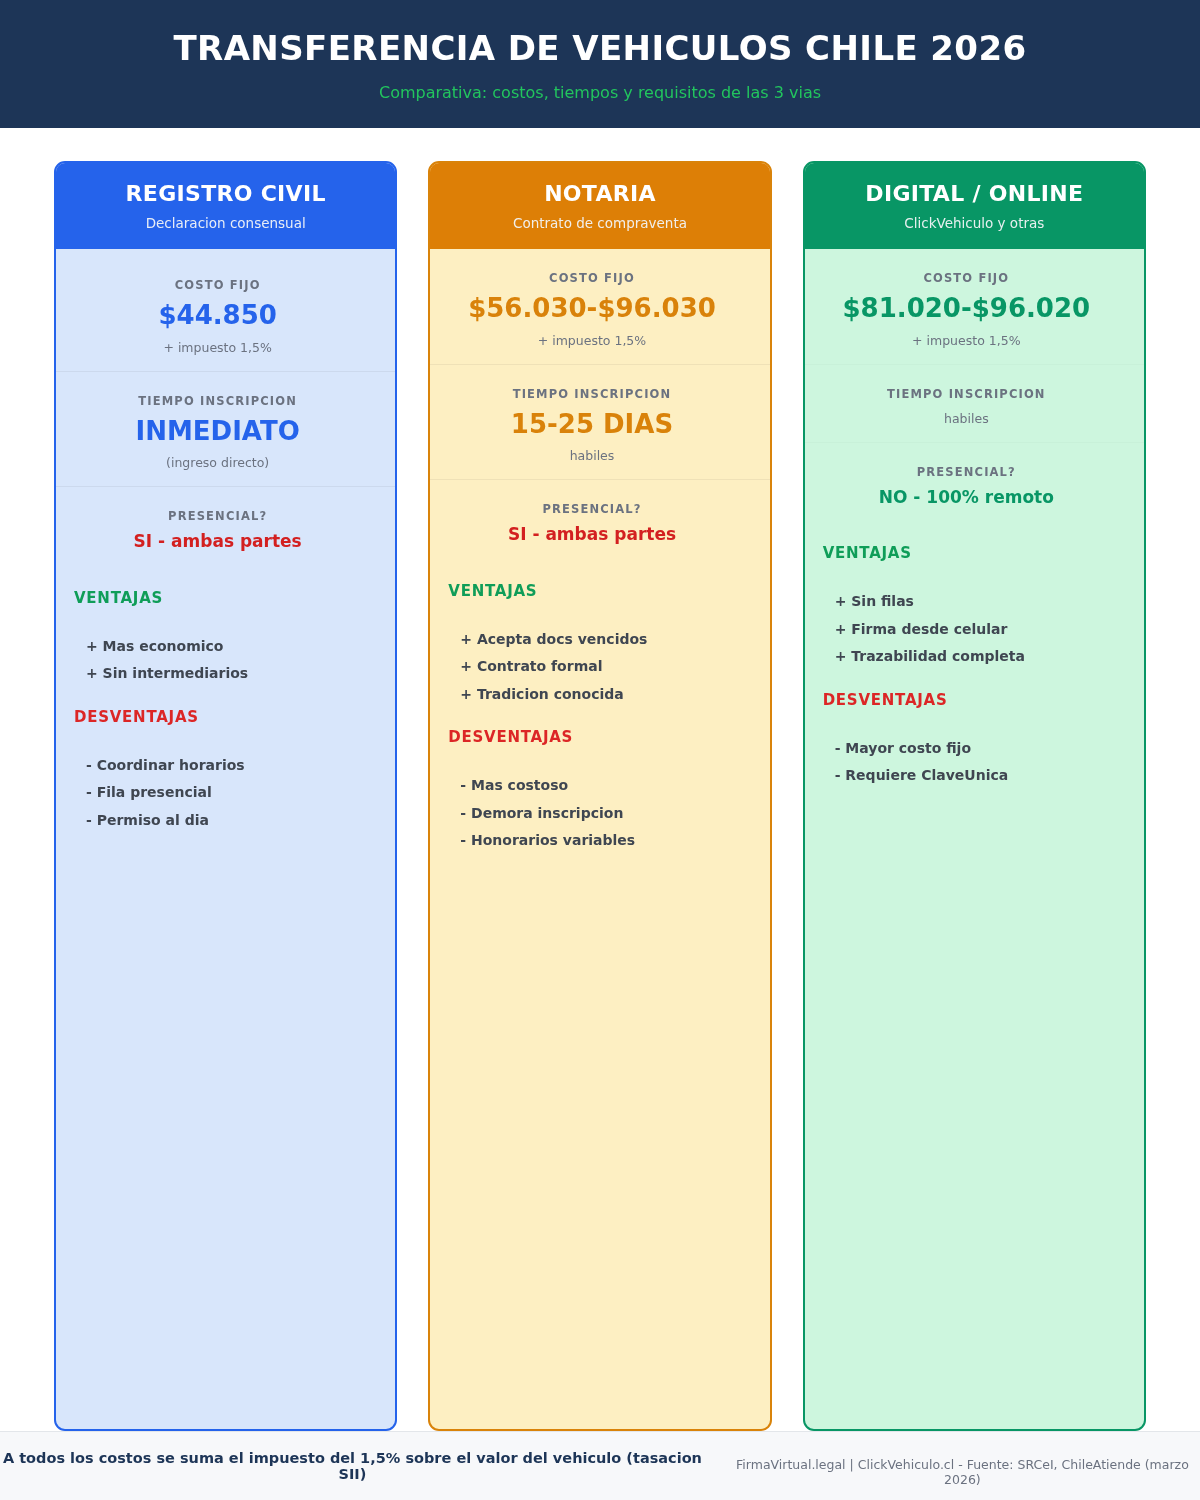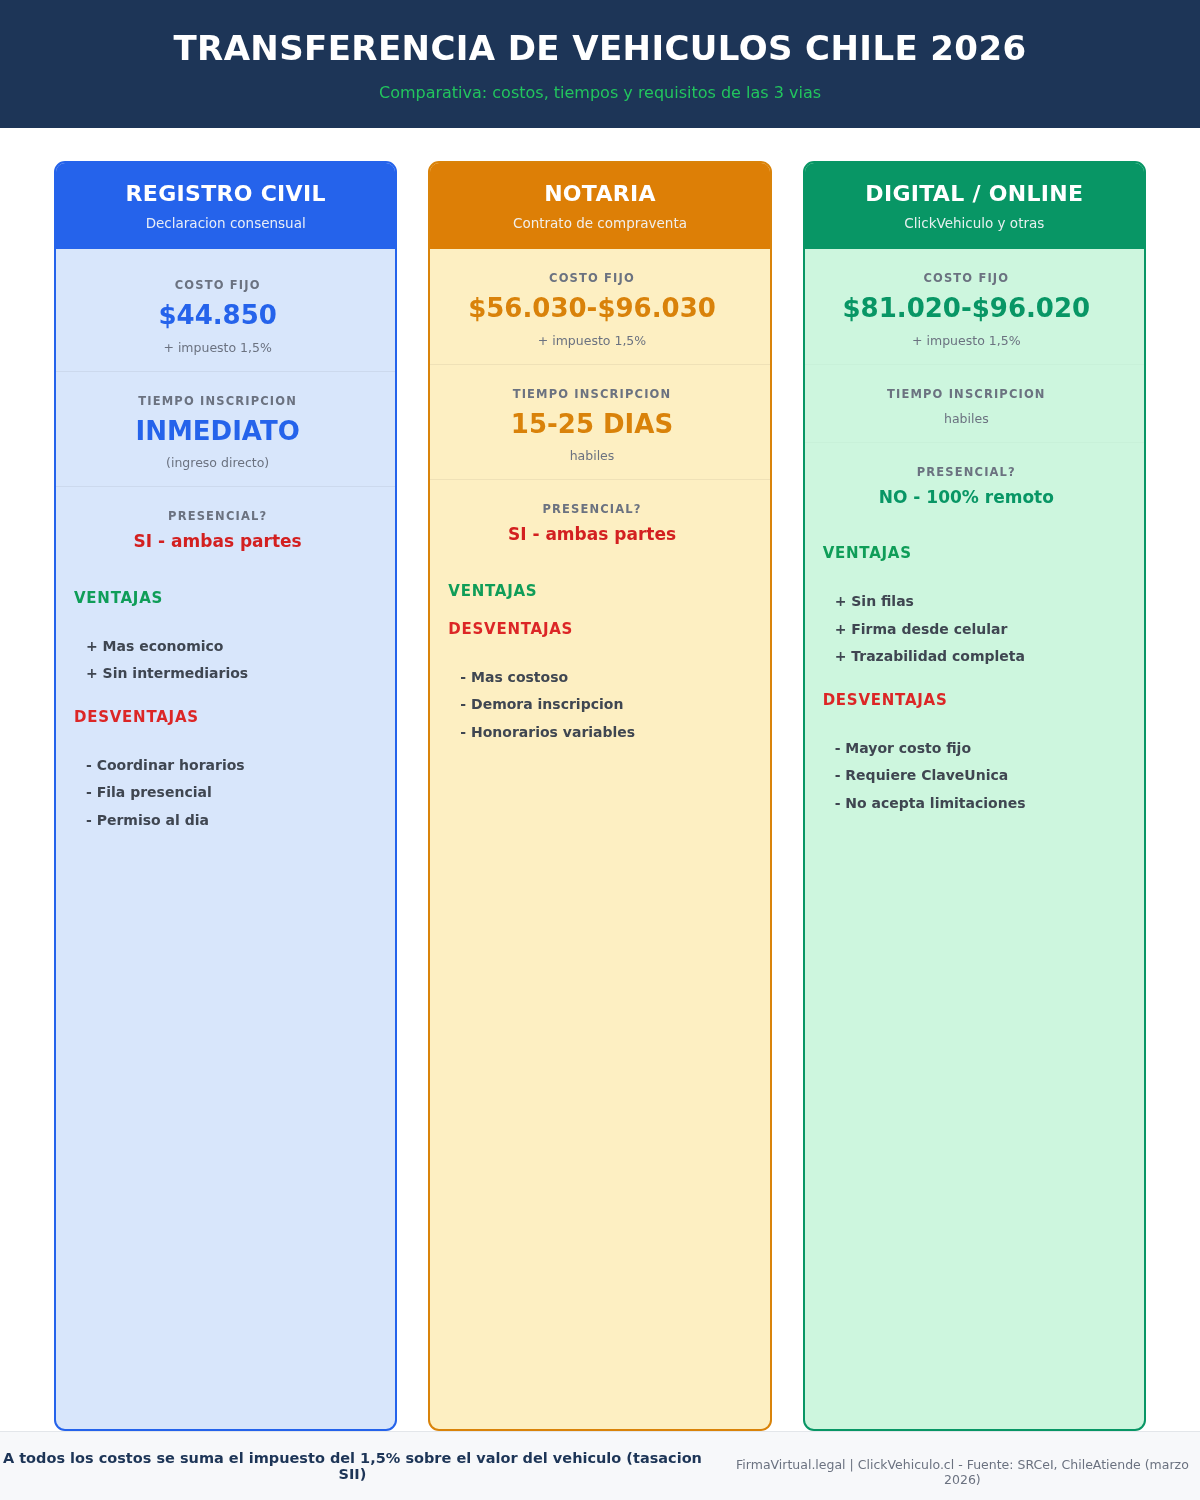--- a/index.html
+++ b/index.html
@@ -269,20 +269,25 @@
           <div class="metric-note">habiles</div>
         </div>
 
         <div class="metric with-rule">
           <div class="metric-label">PRESENCIAL?</div>
           <div class="metric-value small val-red">SI - ambas partes</div>
         </div>
 
         <div class="lists">
           <div class="list-heading pros">VENTAJAS</div>
+          <ul class="list">
+            <li>+ Acepta docs vencidos</li>
+            <li>+ Contrato formal</li>
+            <li>+ Tradicion conocida</li>
+          </ul>
           <div class="list-heading cons">DESVENTAJAS</div>
           <ul class="list">
             <li>- Mas costoso</li>
             <li>- Demora inscripcion</li>
             <li>- Honorarios variables</li>
           </ul>
         </div>
         <div class="card-filler"></div>
       </div>
     </div>
@@ -314,21 +319,20 @@
           <div class="list-heading pros">VENTAJAS</div>
           <ul class="list">
             <li>+ Sin filas</li>
             <li>+ Firma desde celular</li>
             <li>+ Trazabilidad completa</li>
           </ul>
           <div class="list-heading cons">DESVENTAJAS</div>
           <ul class="list">
             <li>- Mayor costo fijo</li>
             <li>- Requiere ClaveUnica</li>
-            <li>- No acepta limitaciones</li>
           </ul>
         </div>
         <div class="card-filler"></div>
       </div>
     </div>
 
   </div>
 
   <div class="footer">
     <div class="footer-note">A todos los costos se suma el impuesto del 1,5% sobre el valor del vehiculo (tasacion SII)</div>

